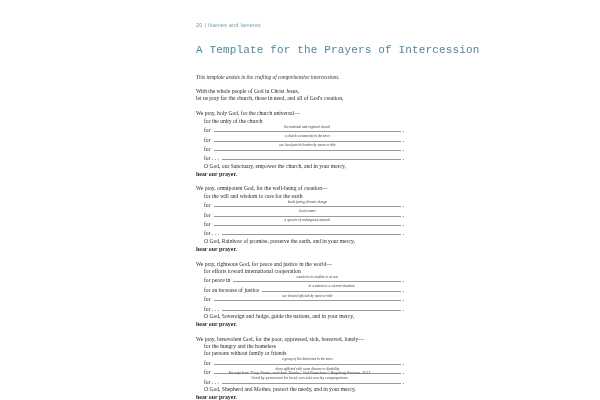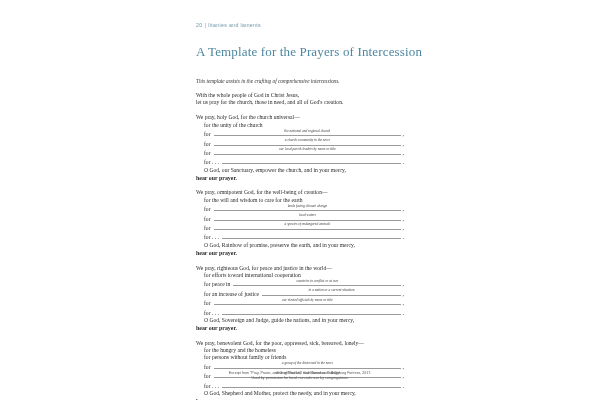--- a/index.html
+++ b/index.html
@@ -31,22 +31,22 @@
     font-size: 5.2px;
     letter-spacing: 0.35px;
     color: #6f95a8;
     margin-bottom: 16px;
     white-space: nowrap;
   }
   .running-head .sep {
     padding: 0 2px;
   }
   .doc-title {
-    font-family: Liberation Serif, serif;
-    font-size: 13px;
+    font-family: Liberation Mono, monospace;
+    font-size: 11px;
     letter-spacing: 0.15px;
     color: #4d87a0;
     margin-bottom: 18px;
     white-space: nowrap;
   }
   .subtitle {
     font-style: italic;
     font-size: 5.3px;
     color: #333;
     margin-bottom: 8px;

